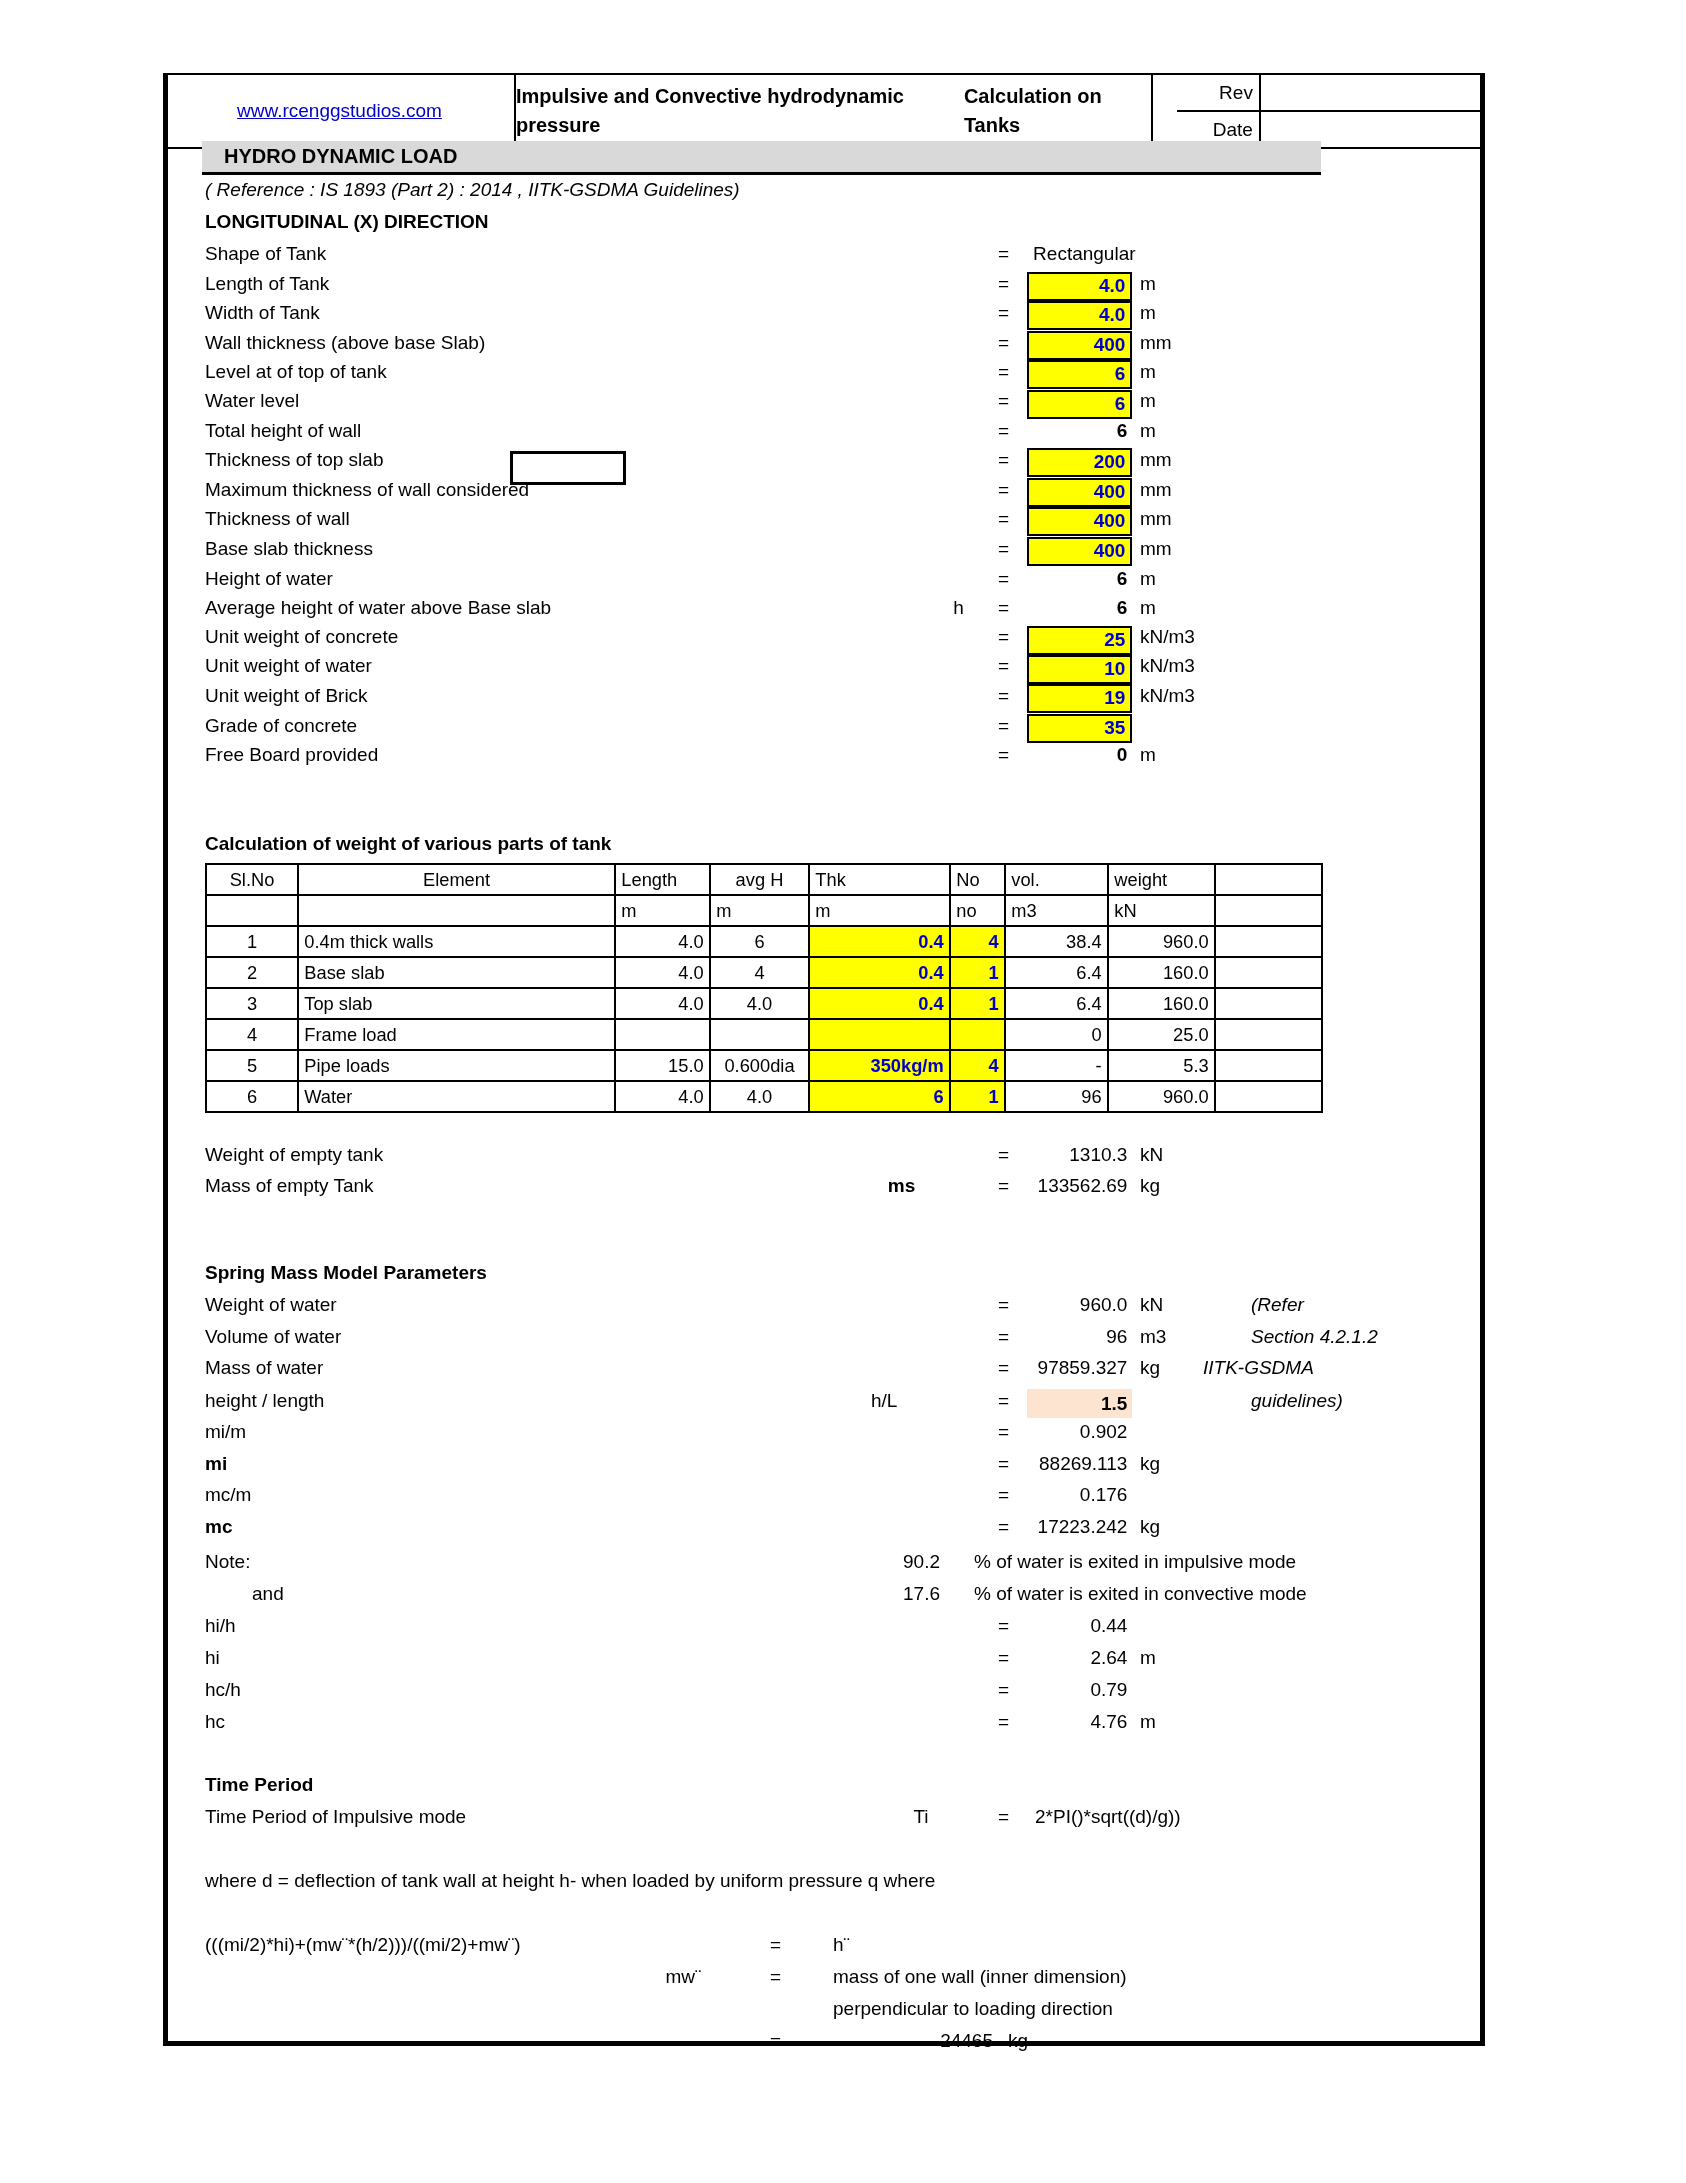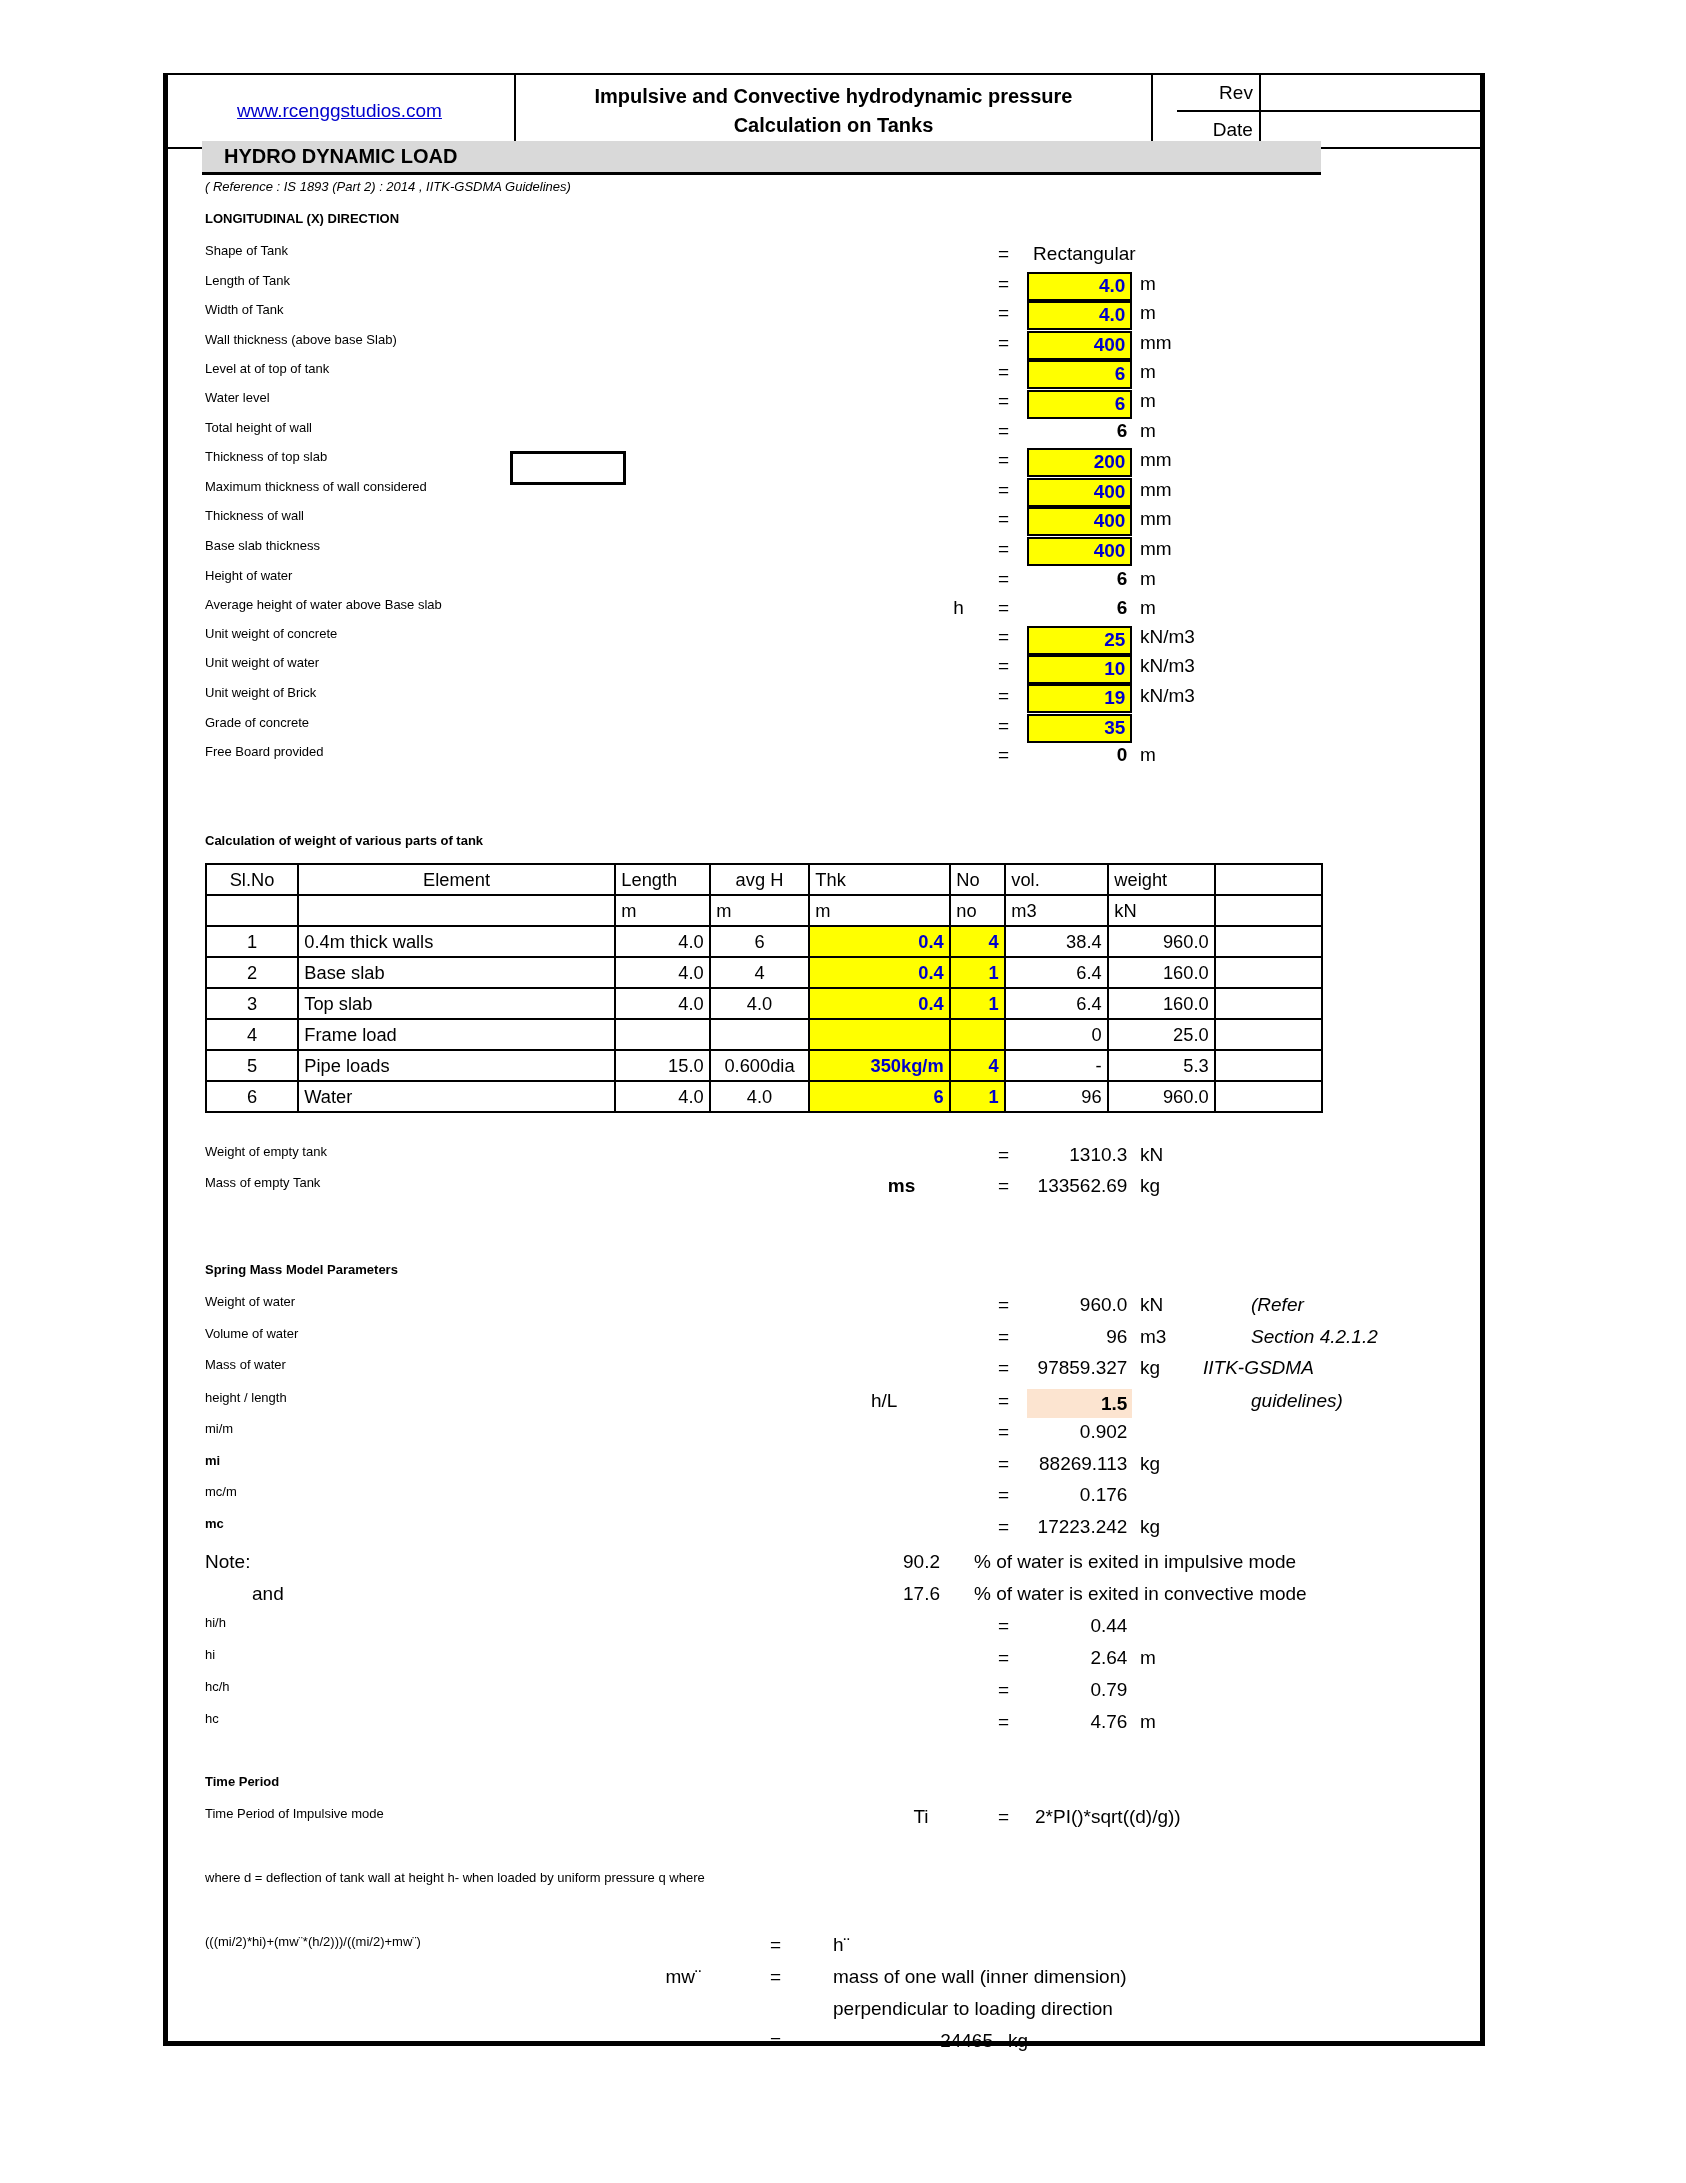--- a/index.html
+++ b/index.html
@@ -7,35 +7,35 @@
   .page{position:relative;width:1687px;height:2183px;background:#fff;}
   .sheet{position:absolute;left:163px;top:73px;width:1322px;height:1973px;
          border-left:5.3px solid #000;border-right:5.3px solid #000;border-bottom:5.3px solid #000;
          box-sizing:border-box;}
 
   
   .titleblock{position:absolute;left:163px;top:73px;width:1322px;height:76px;box-sizing:border-box;
               border:2.3px solid #000;display:flex;}
   .tb-logo{width:351px;border-right:2.3px solid #000;display:flex;align-items:center;justify-content:center;box-sizing:border-box;}
   .tb-logo a{color:#0000cc;text-decoration:underline;font-size:19px;}
-  .tb-mid{flex:1;border-right:2.3px solid #000;display:flex;flex-direction:column;
+  .tb-mid{flex:1;border-right:2.3px solid #000;display:flex;flex-direction:row;
           align-items:center;justify-content:center;box-sizing:border-box;}
   .tb-mid div{font-weight:bold;font-size:20px;line-height:1.45;}
   .tb-rev{width:84px;display:flex;flex-direction:column;box-sizing:border-box;border-right:2.3px solid #000;margin-left:24px;}
   .tb-rev span{flex:1;display:flex;align-items:center;justify-content:flex-end;padding-right:6.1px;font-size:19px;}
   .tb-rev span:first-child{border-bottom:2.3px solid #000;}
   .tb-val{width:222px;display:flex;flex-direction:column;box-sizing:border-box;}
   .tb-val span{flex:1;}
   .tb-val span:first-child{border-bottom:2.3px solid #000;}
 
   
   .banner{position:absolute;left:202px;top:141px;width:1119px;height:34px;background:#d9d9d9;
           border-bottom:3.8px solid #000;box-sizing:border-box;display:flex;align-items:center;padding-left:22px;}
   .banner b{font-size:20px;}
-  .lbl{position:absolute;left:205px;font-size:13px;white-space:nowrap;}
+  .lbl{position:absolute;left:205px;font-size:19px;white-space:nowrap;}
   .sym{position:absolute;font-size:19px;text-align:center;}
   .eq{position:absolute;left:992px;width:23px;text-align:center;font-size:19px;}
   .val{position:absolute;font-size:19px;text-align:right;}
   .unit{position:absolute;font-size:19px;text-align:left;}
   .bold{font-weight:bold;}
   .ital{font-style:italic;}
 
   
   .cellY{position:absolute;left:1027px;width:105px;height:29px;background:#ffff00;
          border:2.3px solid #000;box-sizing:border-box;color:#0000cc;font-weight:bold;

